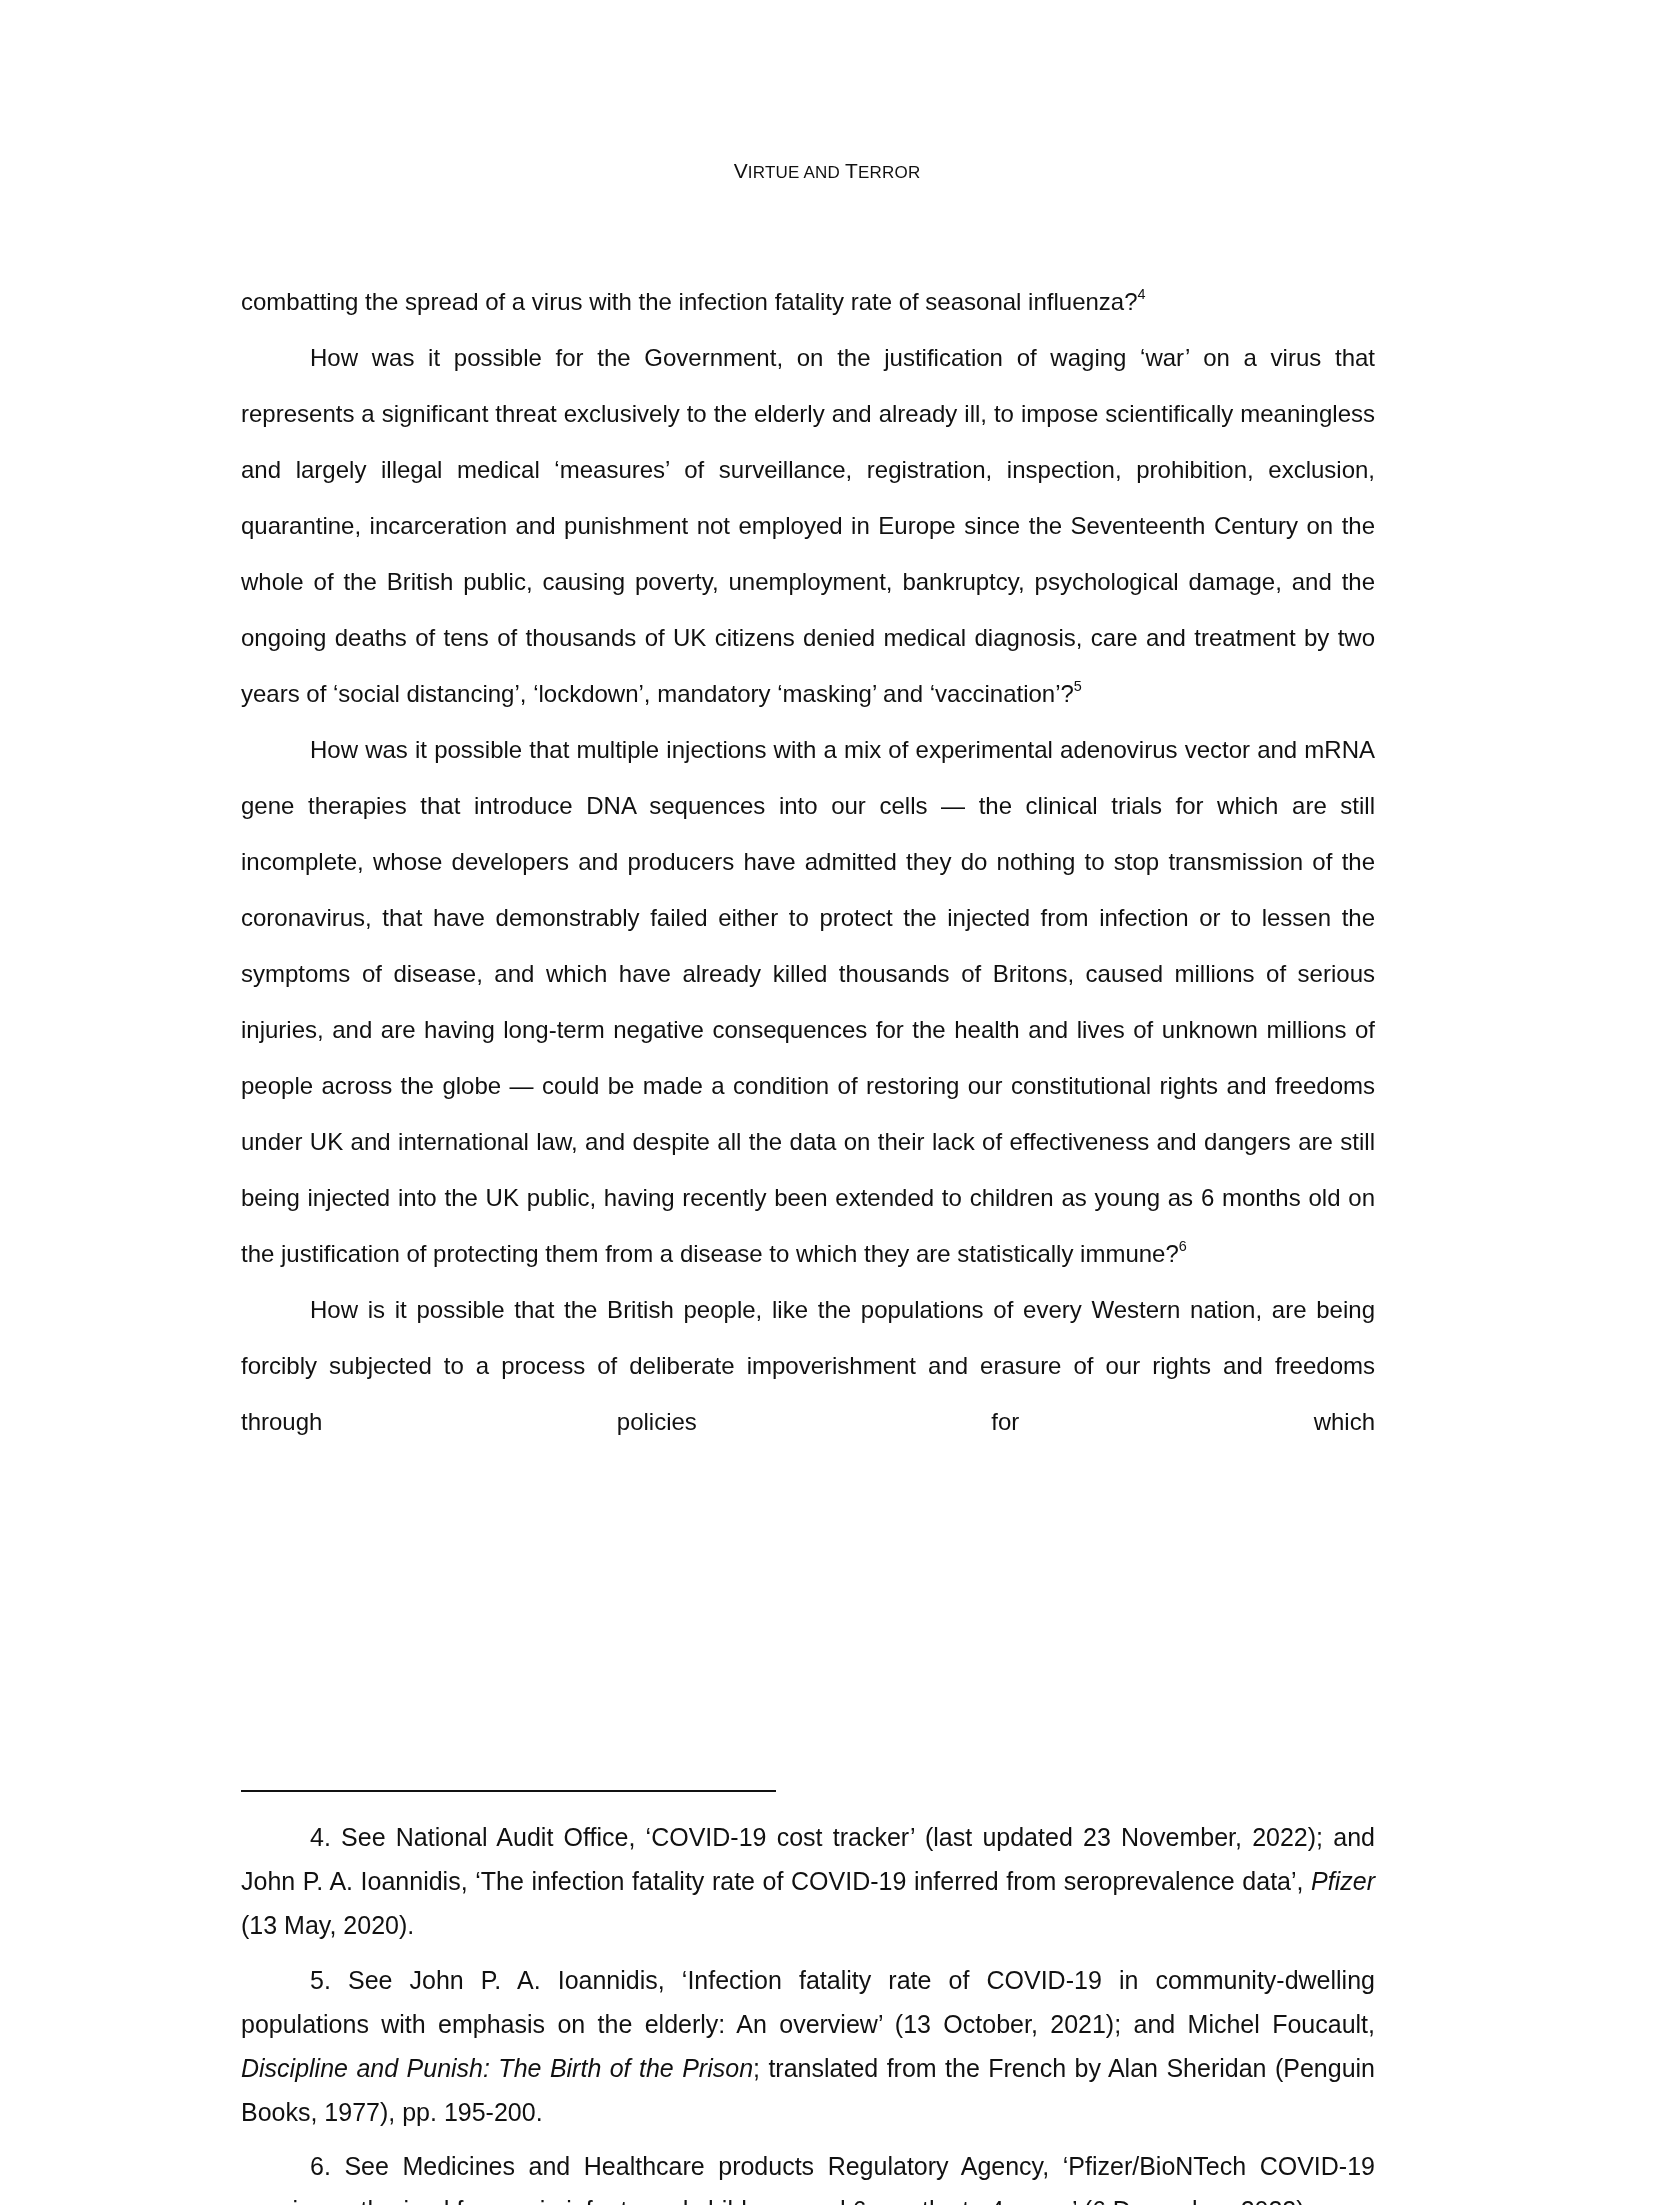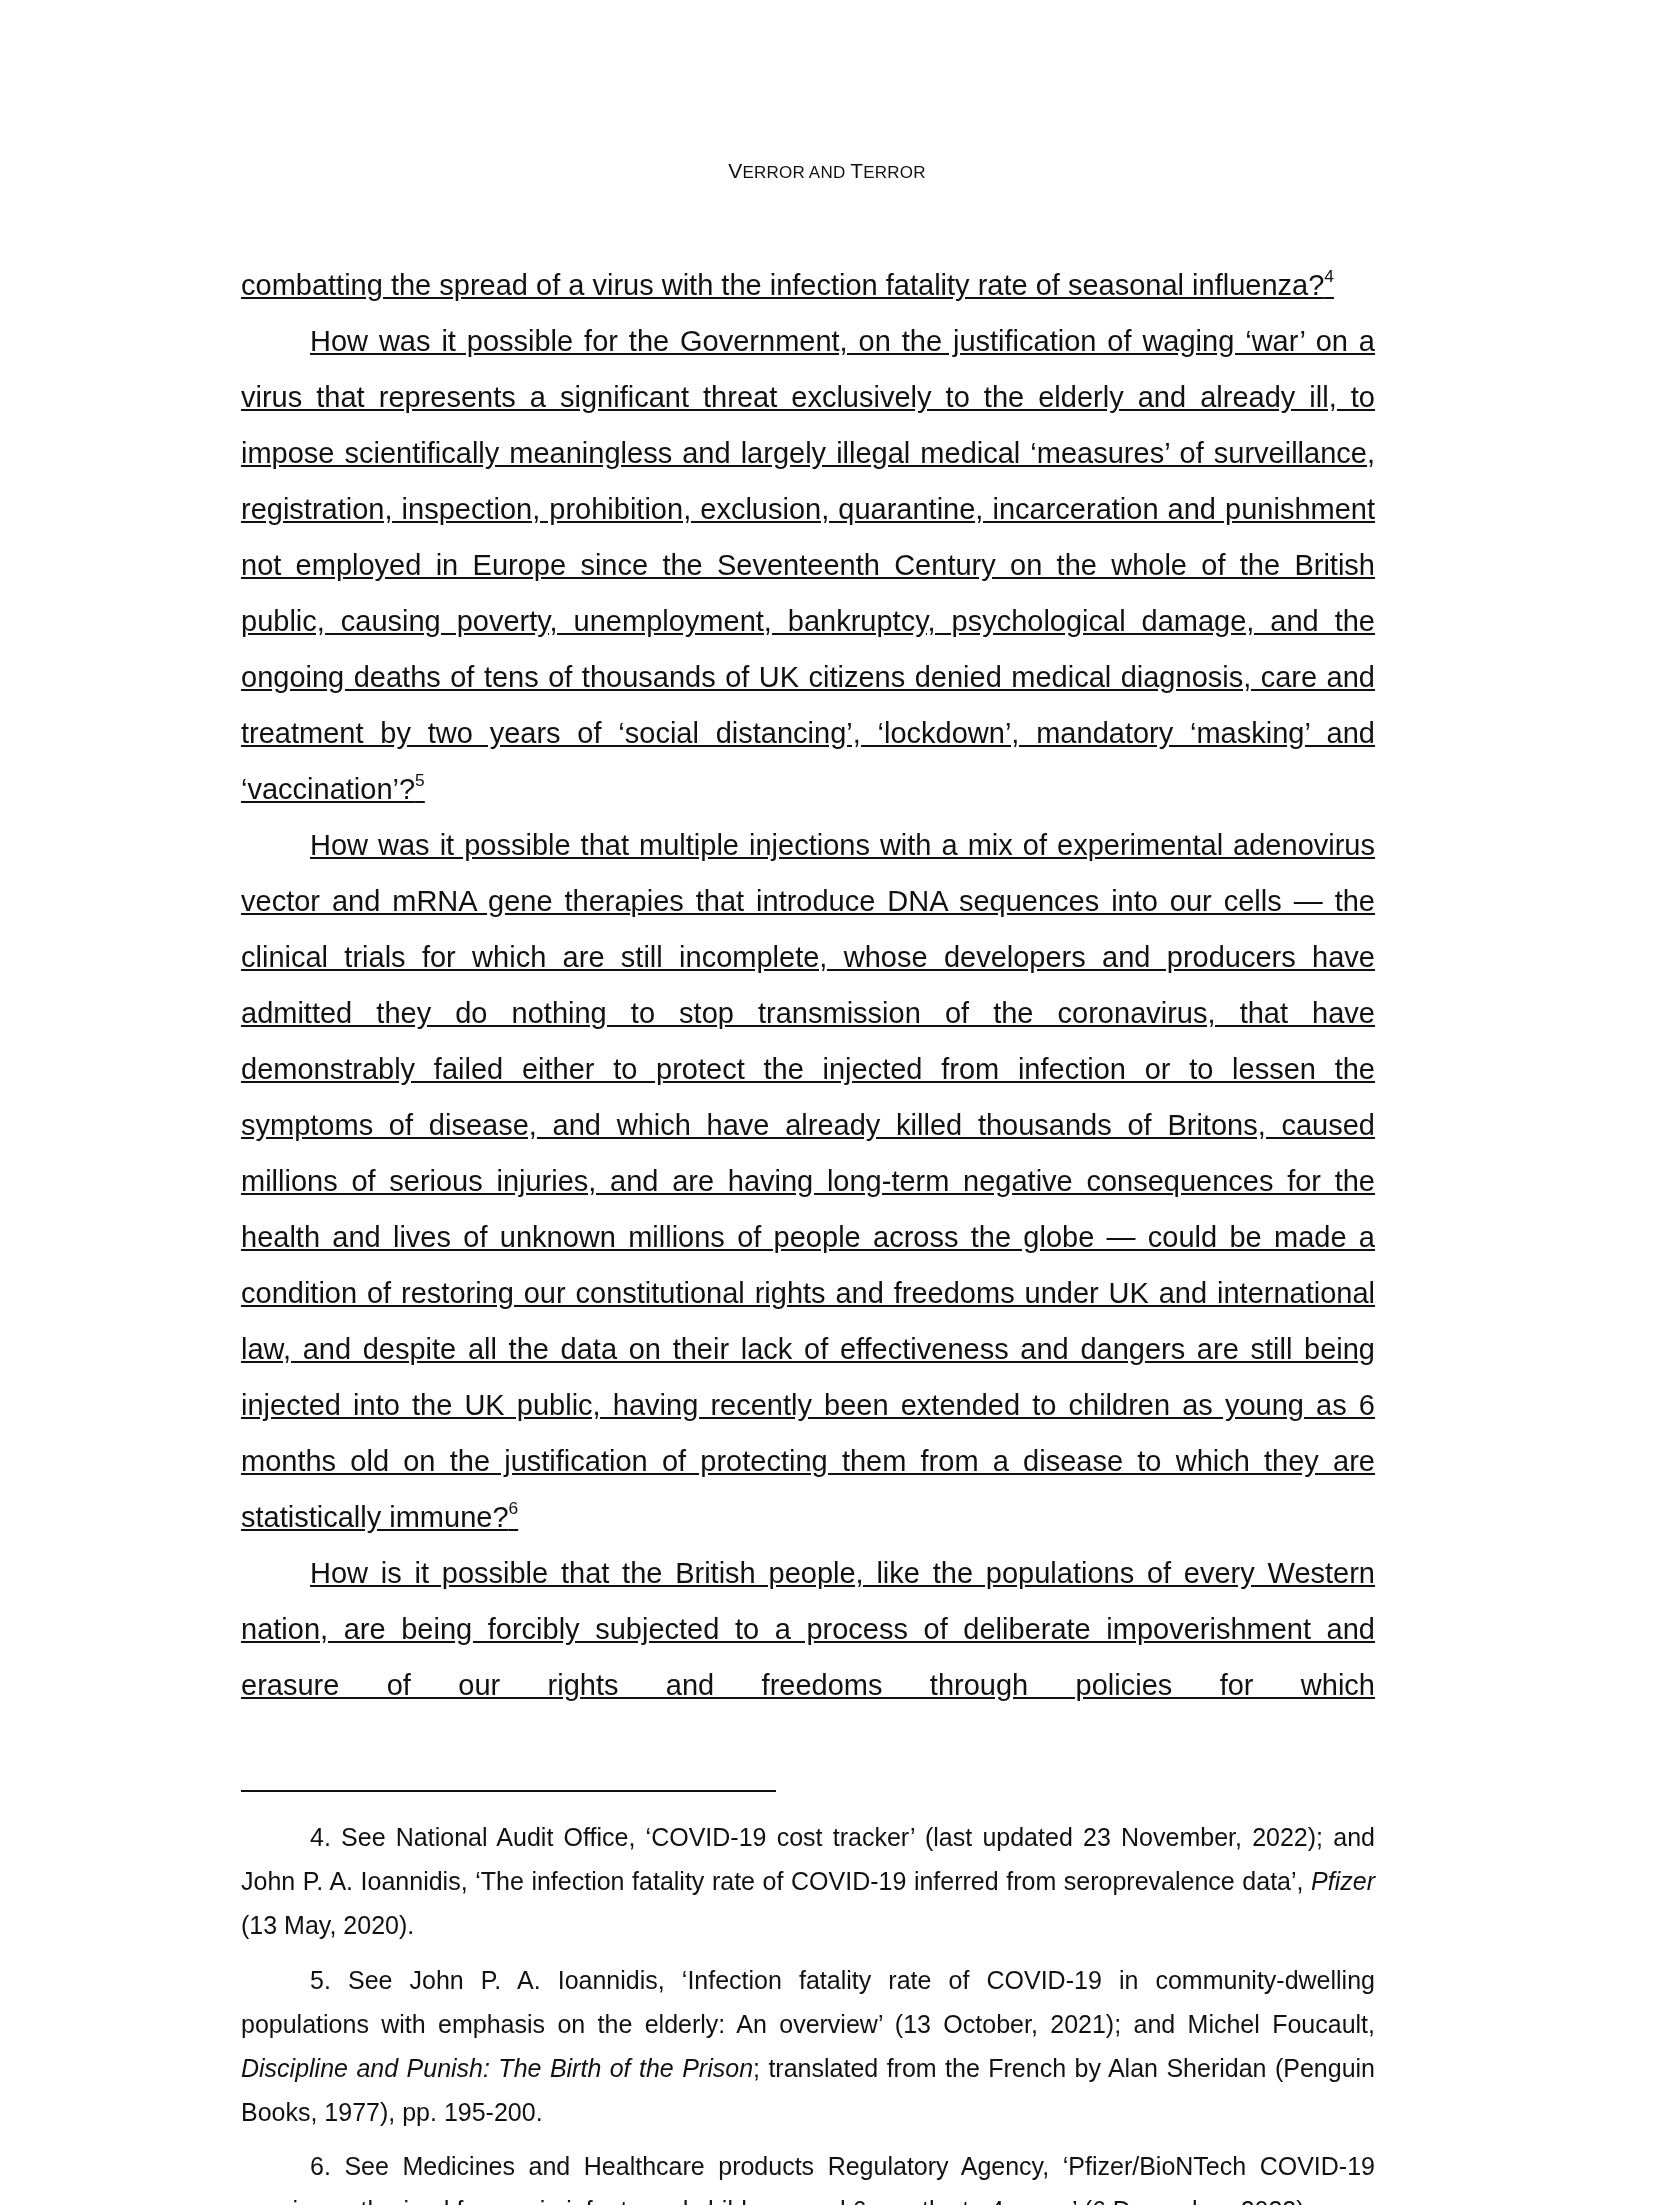--- a/index.html
+++ b/index.html
@@ -1,31 +1,31 @@
 <!DOCTYPE html>
 <html style="font-size:7px"><head>
 <meta charset="utf-8">
 <style>
   html, body { margin:0; padding:0; background:#ffffff; }
   body { width:1654px; height:2448px; position:relative; overflow:hidden; color:#111; font-family:"Liberation Sans", sans-serif; }
   .header { position:absolute; top:159px; left:0; width:1654px; text-align:center; font-size:21px; letter-spacing:0.2px; }
   .header .sc { font-size:17px; }
-  .body-text { position:absolute; top:257px; left:241px; width:1134px; font-size:29px; line-height:56px; text-align:justify;text-decoration:underline; }
+  .body-text { position:absolute; top:274px; left:241px; width:1134px; font-size:24px; line-height:56px; text-align:justify; }
   .body-text p { margin:0; }
   .body-text p.indent { text-indent:69px; }
   sup { font-size:0.6em; line-height:0; vertical-align:0.75em; }
   .fn-rule { position:absolute; top:1790px; left:241px; width:535px; height:2.2px; background:#111; }
   .footnotes { position:absolute; top:1815px; left:241px; width:1134px; font-size:25px; line-height:44px; text-align:justify; }
   .footnotes p { margin:0 0 10.6px 0; text-indent:69px; }
 </style>
 </head>
 <body>
 
 <div class="header">
-  <span>V</span><span class="sc">ERROR AND </span><span>T</span><span class="sc">ERROR</span>
+  <span>V</span><span class="sc">IRTUE AND </span><span>T</span><span class="sc">ERROR</span>
 </div>
 
 <div class="body-text">
   <p><span>combatting the spread of a virus with the infection fatality rate of seasonal influenza?</span><sup>4</sup></p>
   <p class="indent"><span>How was it possible for the Government, on the justification of waging ‘war’ on a virus that represents a significant threat exclusively to the elderly and already ill, to impose scientifically meaningless and largely illegal medical ‘measures’ of surveillance, registration, inspection, prohibition, exclusion, quarantine, incarceration and punishment not employed in Europe since the Seventeenth Century on the whole of the British public, causing poverty, unemployment, bankruptcy, psychological damage, and the ongoing deaths of tens of thousands of UK citizens denied medical diagnosis, care and treatment by two years of ‘social distancing’, ‘lockdown’, mandatory ‘masking’ and ‘vaccination’?</span><sup>5</sup></p>
   <p class="indent"><span>How was it possible that multiple injections with a mix of experimental adenovirus vector and mRNA gene therapies that introduce DNA sequences into our cells — the clinical trials for which are still incomplete, whose developers and producers have admitted they do nothing to stop transmission of the coronavirus, that have demonstrably failed either to protect the injected from infection or to lessen the symptoms of disease, and which have already killed thousands of Britons, caused millions of serious injuries, and are having long-term negative consequences for the health and lives of unknown millions of people across the globe — could be made a condition of restoring our constitutional rights and freedoms under UK and international law, and despite all the data on their lack of effectiveness and dangers are still being injected into the UK public, having recently been extended to children as young as 6 months old on the justification of protecting them from a disease to which they are statistically immune?</span><sup>6</sup></p>
   <p class="indent" style="text-align-last:justify;"><span>How is it possible that the British people, like the populations of every Western nation, are being forcibly subjected to a process of deliberate impoverishment and erasure of our rights and freedoms through policies for which</span></p>
 </div>
 
 <div class="fn-rule"></div>

